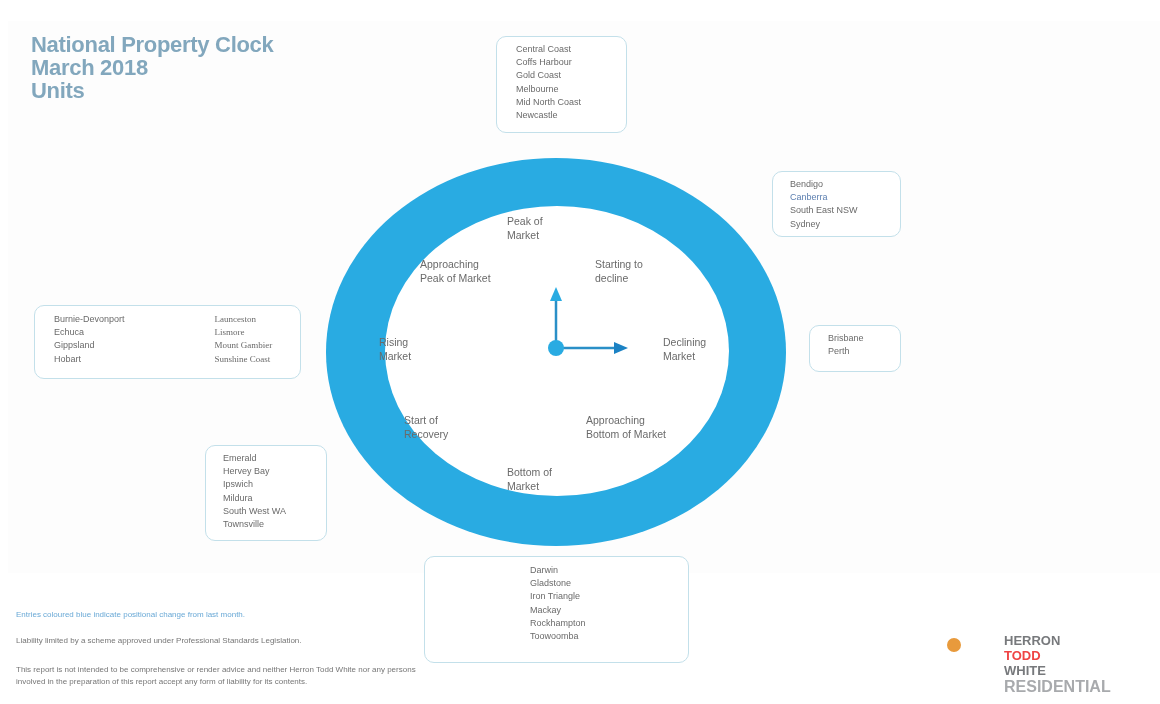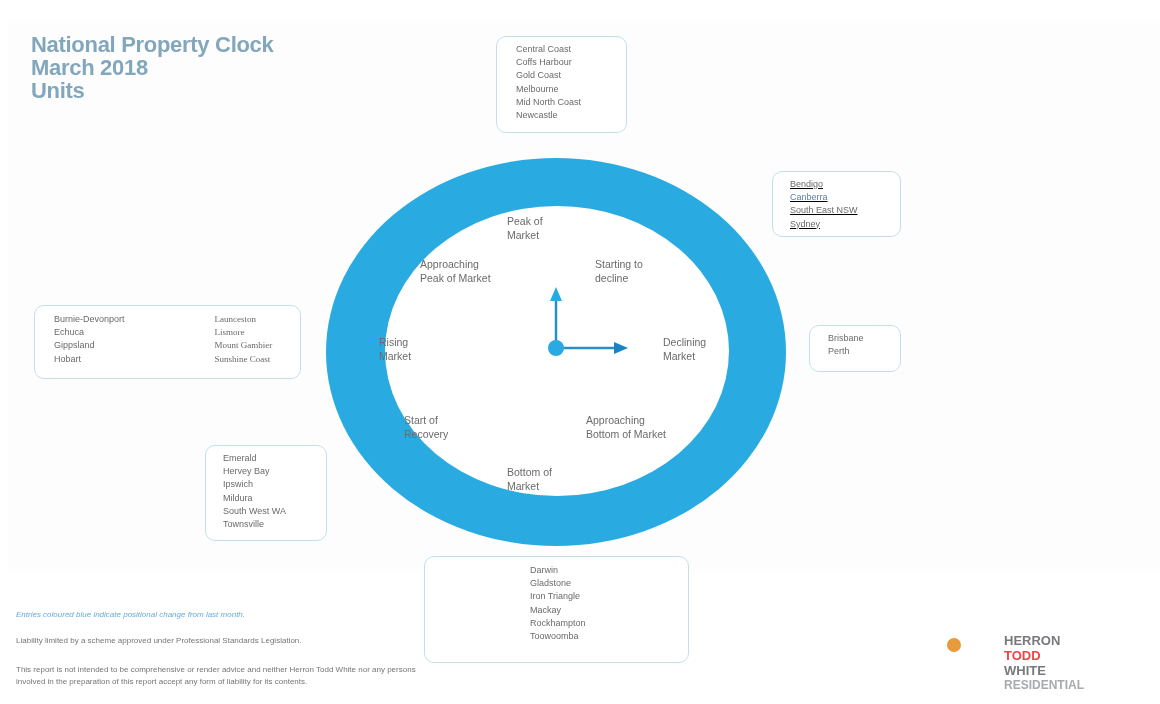--- a/index.html
+++ b/index.html
@@ -73,21 +73,21 @@
         <div class="item">Central Coast</div>
         <div class="item">Coffs Harbour</div>
         <div class="item">Gold Coast</div>
         <div class="item">Melbourne</div>
         <div class="item">Mid North Coast</div>
         <div class="item">Newcastle</div>
       </div>
     </div>
 
   <div class="grpbox" style="left:764px;top:150px;width:129px;height:66px;"></div>
-  <div class="cols" style="left:782px;top:157px;text-decoration:underline;">
+  <div class="cols" style="left:782px;top:157px;">
       <div class="col">
         <div class="item">Bendigo</div>
         <div class="item hl">Canberra</div>
         <div class="item">South East NSW</div>
         <div class="item">Sydney</div>
       </div>
     </div>
 
   <div class="grpbox" style="left:801px;top:304px;width:92px;height:47px;"></div>
   <div class="cols" style="left:820px;top:311px;">
@@ -130,31 +130,31 @@
       <div class="col" style="margin-left: 87px;">
         <div class="item">Darwin</div>
         <div class="item">Gladstone</div>
         <div class="item">Iron Triangle</div>
         <div class="item">Mackay</div>
         <div class="item">Rockhampton</div>
         <div class="item">Toowoomba</div>
       </div>
     </div>
 
-  <div class="footer blue" style="left:8px;top:588px;width:420px;font-style:italic;">Entries coloured blue indicate positional change from last month.</div>
+  <div class="footer blue" style="left:8px;top:588px;width:420px;">Entries coloured blue indicate positional change from last month.</div>
   <div class="footer" style="left:8px;top:614px;width:350px;">Liability limited by a scheme approved under Professional Standards Legislation.</div>
   <div class="footer" style="left:8px;top:643px;width:400px;">This report is not intended to be comprehensive or render advice and neither Herron Todd White nor any persons involved in the preparation of this report accept any form of liability for its contents.</div>
 
   <div class="bottomband"></div>
 
   <div class="logo" style="left:936px;top:612px;width:200px;height:62px;">
     <svg width="60" height="60" viewBox="0 0 60 60" style="position:absolute;left:0;top:2px;">
       <g fill="#e89a3c">
         <path d="M10 3 a7 7 0 1 0 0 14 a7 7 0 1 0 0 -14 Z M10 10 L17 10 A7 7 0 0 0 10 3 Z"></path>
       </g>
     </svg>
     <div class="logo-text" style="left:60px;top:0px;font-size:13px;color:#77797c;">HERRON</div>
     <div class="logo-text" style="left:60px;top:15px;font-size:13px;color:#ef4444;">TODD</div>
     <div class="logo-text" style="left:60px;top:30px;font-size:13px;color:#77797c;">WHITE</div>
-    <div class="logo-text" style="left:60px;top:45px;font-size:12px;color:#a8aaad;">RESIDENTIAL</div>
+    <div class="logo-text" style="left:60px;top:45px;font-size:16px;color:#a8aaad;">RESIDENTIAL</div>
   </div>
 
 </div>
 
 </body></html>

